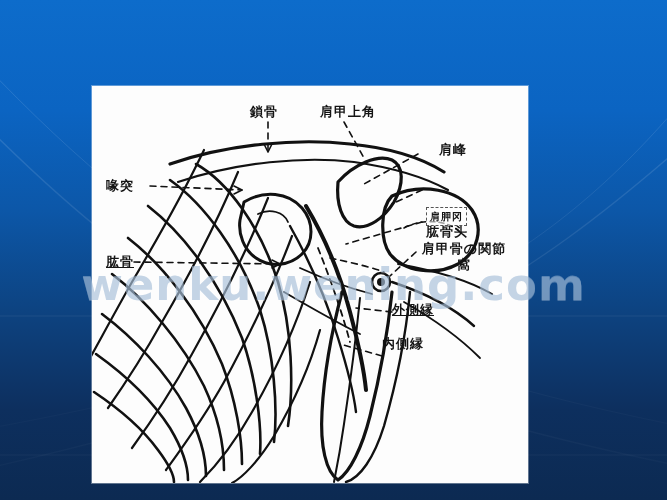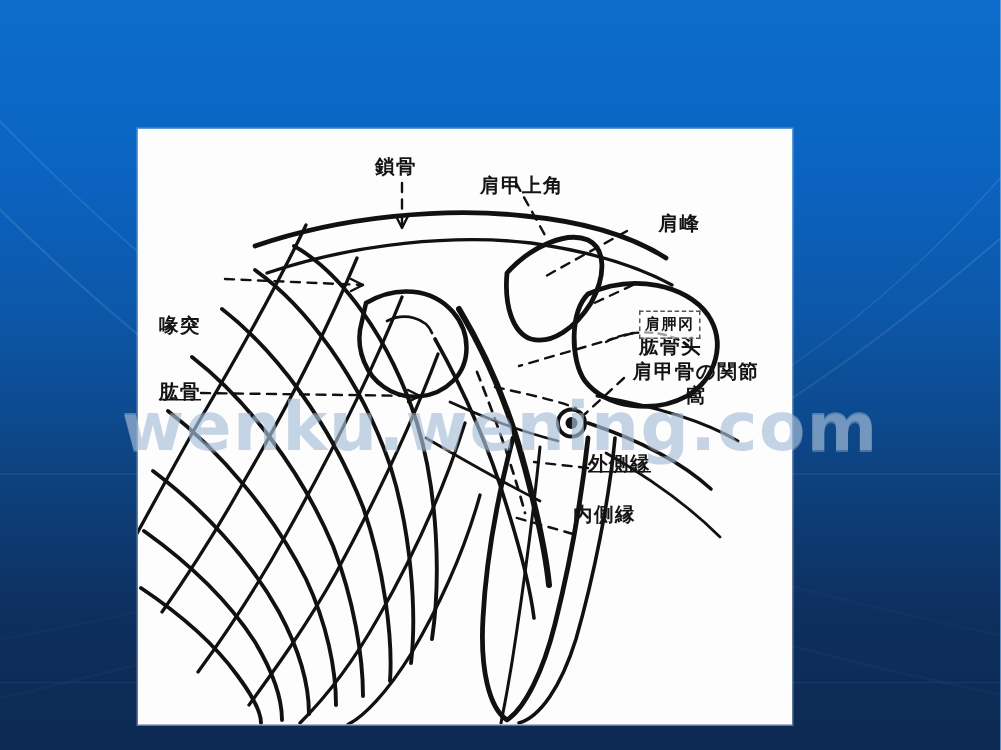--- a/index.html
+++ b/index.html
@@ -162,29 +162,29 @@
 
         <g stroke-width="1.6">
           <path d="M176 66 L 172 58 M176 66 L 180 58"></path>
           <path d="M150 104 L 142 100 M150 104 L 142 108"></path>
           <path d="M188 178 L 180 174 M188 178 L 180 182"></path>
         </g>
       </g>
     </svg>
 
     <div class="lbl" style="left:158px;top:18px;">鎖骨</div>
-    <div class="lbl" style="left:228px;top:31px;">肩甲上角</div>
+    <div class="lbl" style="left:228px;top:18px;">肩甲上角</div>
 
     <div class="lbl" style="left:330px;top:56px;margin-left:17px;">肩峰</div>
     <div class="lbl" style="left:334px;top:93px;margin-top:45px;">肱骨头</div>
     <div class="sel-box" style="left:334px;top:121px;">肩胛冈</div>
     <div class="lbl two-line" style="left:326px;top:155px;width:92px;">肩甲骨の関節窩</div>
     <div class="lbl" style="left:300px;top:216px;text-decoration:underline;">外側縁</div>
     <div class="lbl" style="left:290px;top:250px;">内側縁</div>
 
-    <div class="lbl" style="left:14px;top:92px;margin-top:32px;">喙突</div>
+    <div class="lbl" style="left:14px;top:92px;">喙突</div>
     <div class="lbl" style="left:14px;top:168px;text-decoration:underline;">肱骨</div>
 
   </div>
 
   <div id="watermark">wenku.wening.com</div>
 
 </div>
 
 </body></html>

